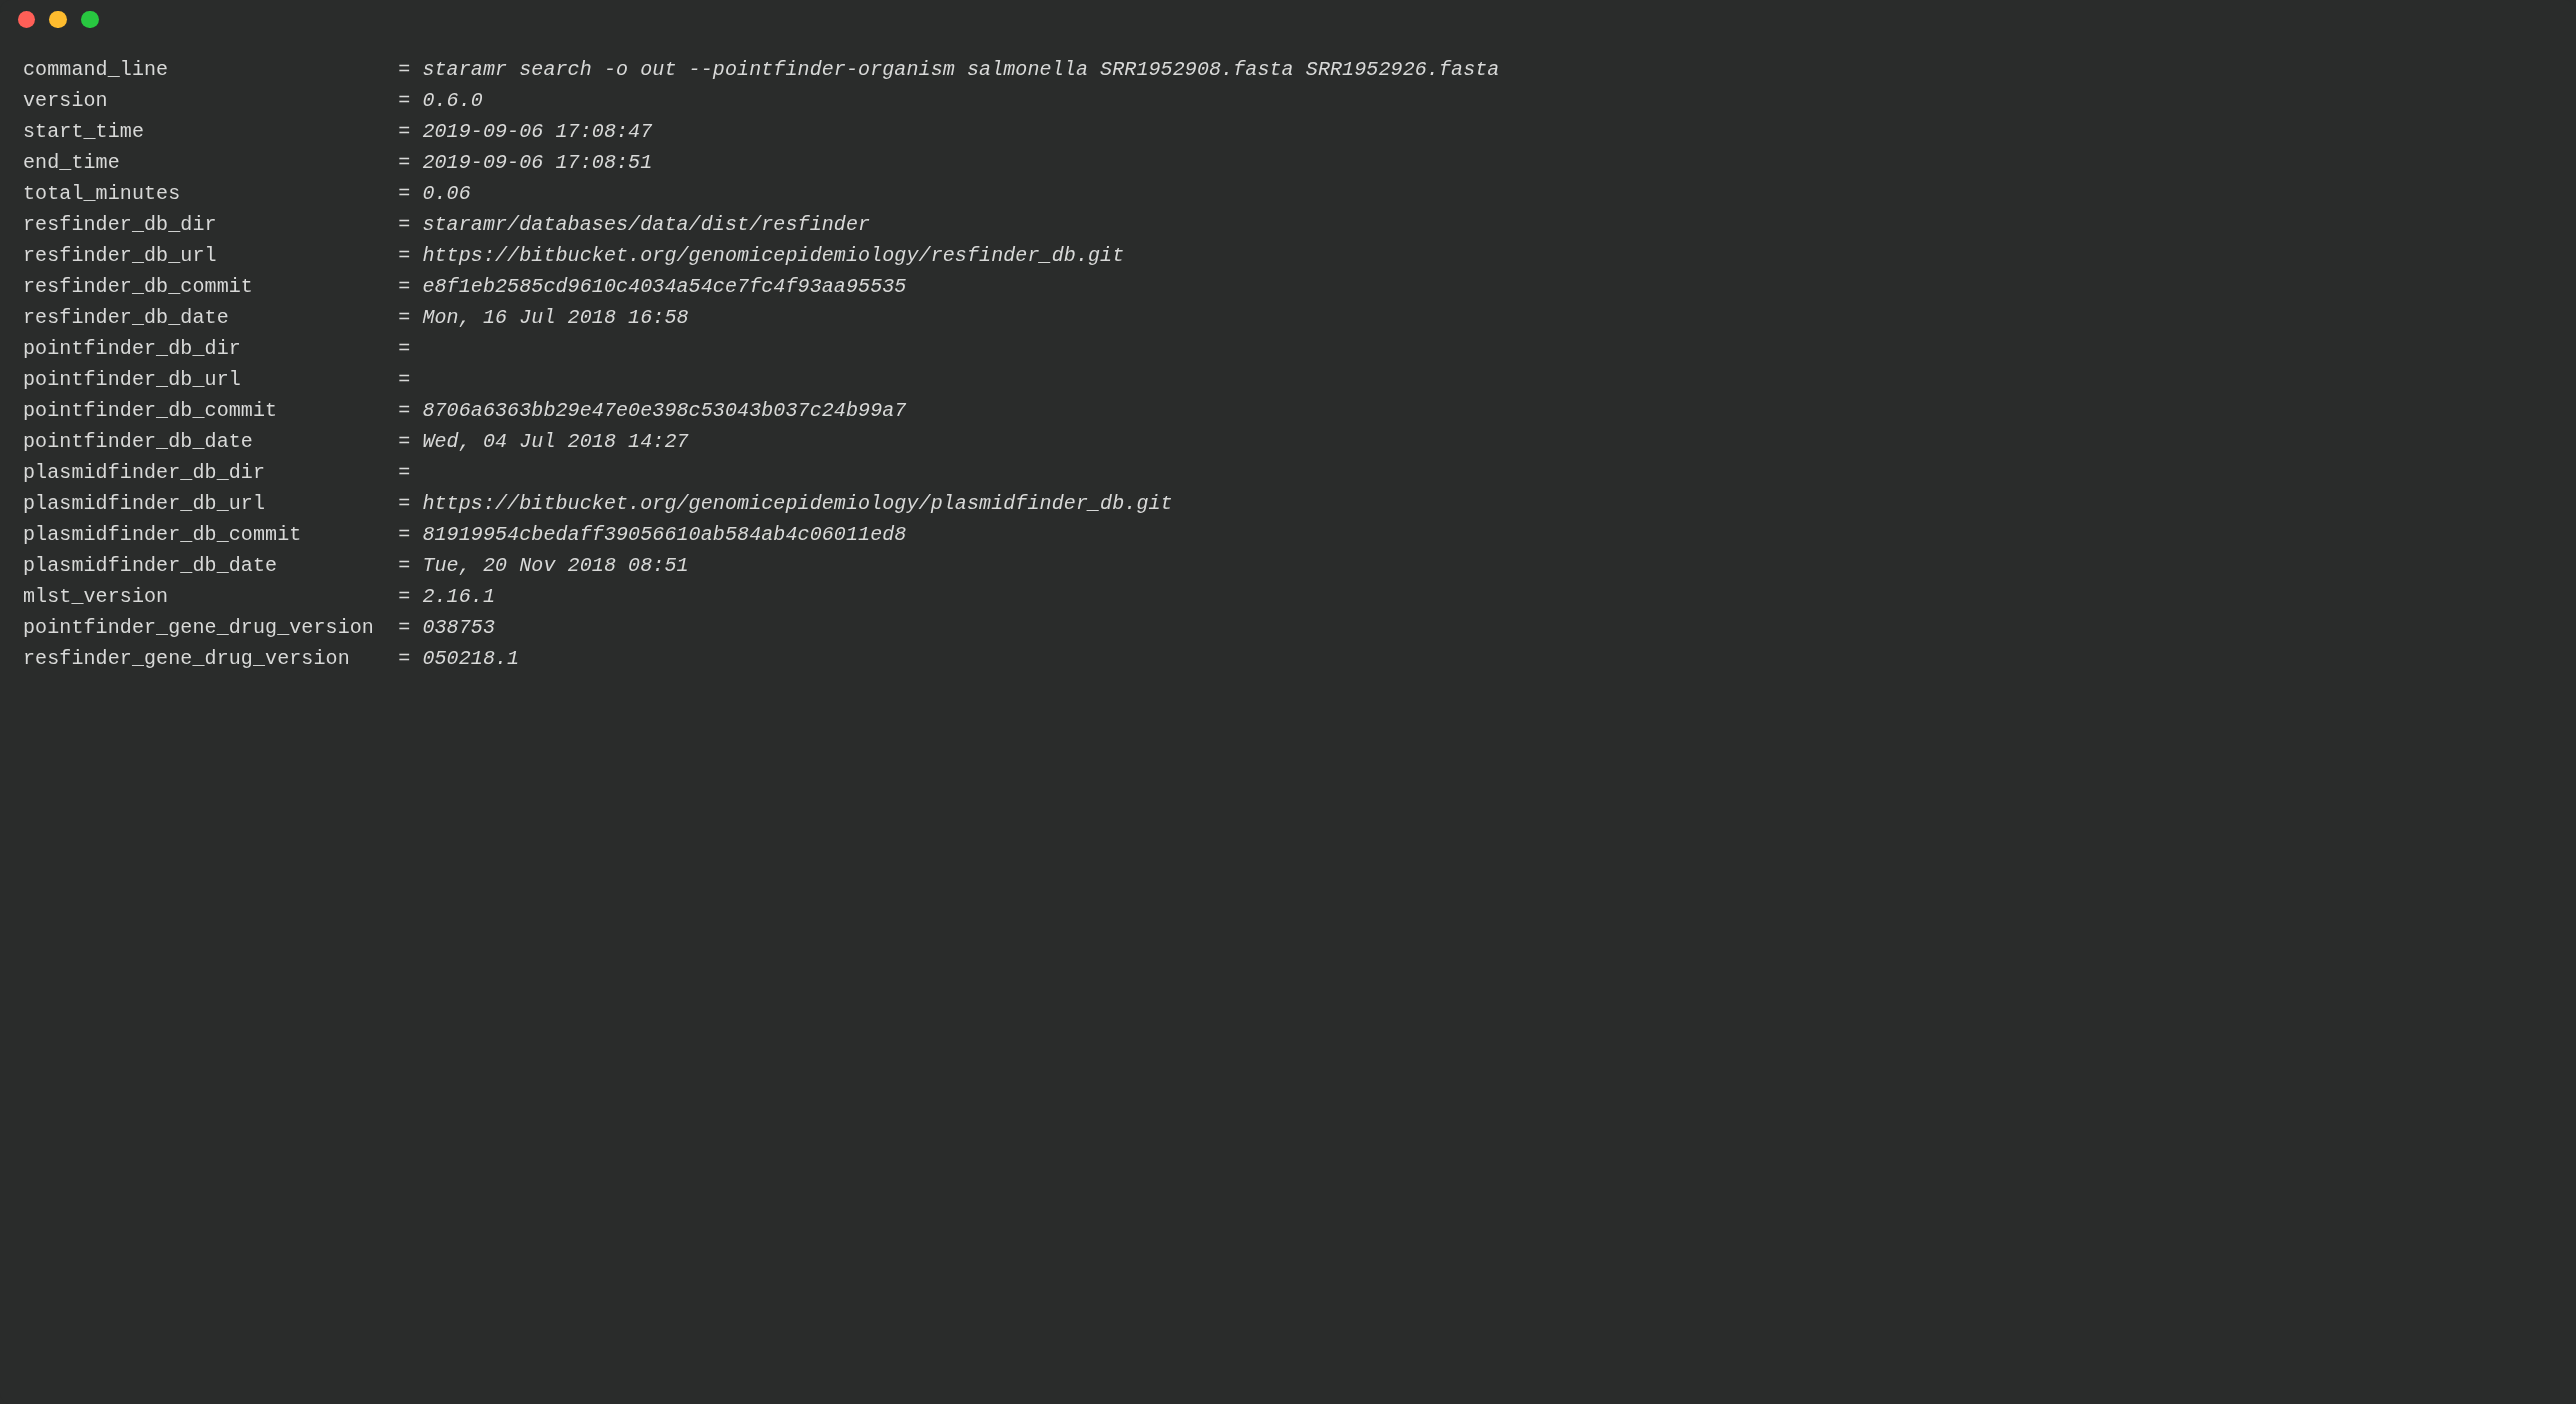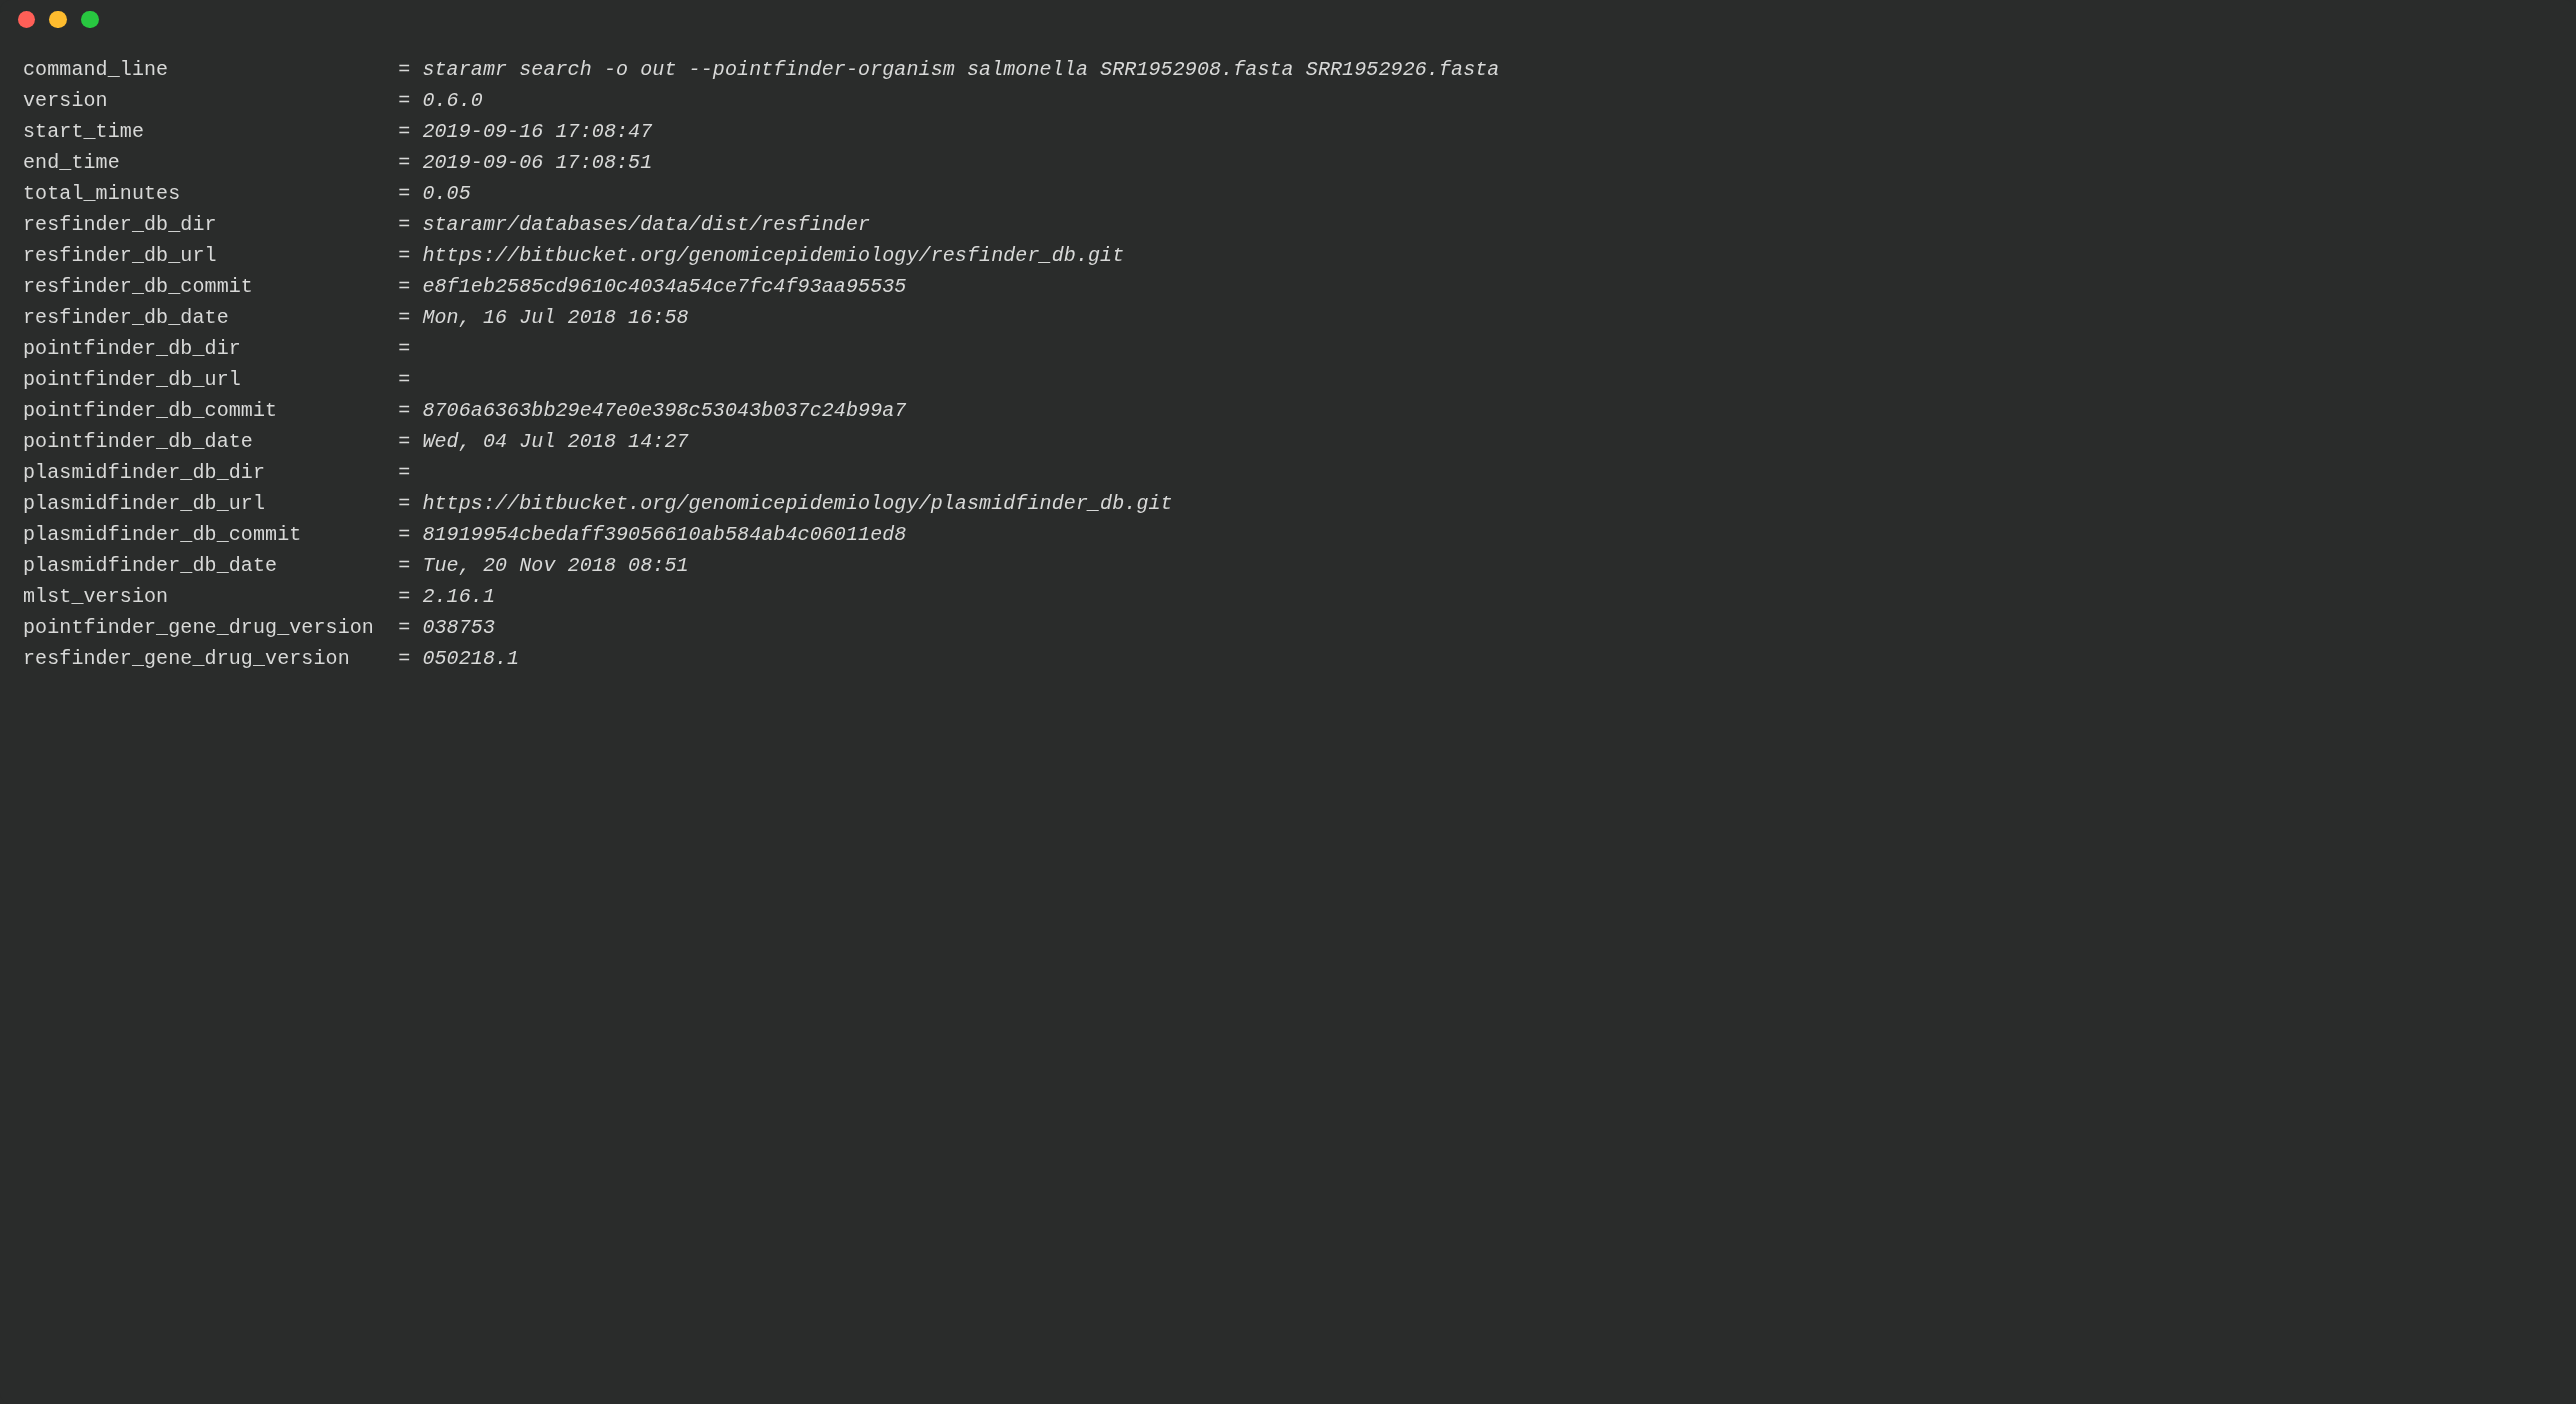--- a/index.html
+++ b/index.html
@@ -57,23 +57,23 @@
 <div class="window">
   <div class="titlebar">
     <span class="traffic-light tl-red"></span>
     <span class="traffic-light tl-yellow"></span>
     <span class="traffic-light tl-green"></span>
   </div>
 
   <div class="content" id="content">
       <div class="row"><span class="key">command_line                  </span><span class="eq"> = </span><span class="val">staramr search -o out --pointfinder-organism salmonella SRR1952908.fasta SRR1952926.fasta</span></div>
       <div class="row"><span class="key">version                       </span><span class="eq"> = </span><span class="val">0.6.0</span></div>
-      <div class="row"><span class="key">start_time                    </span><span class="eq"> = </span><span class="val">2019-09-16 17:08:47</span></div>
+      <div class="row"><span class="key">start_time                    </span><span class="eq"> = </span><span class="val">2019-09-06 17:08:47</span></div>
       <div class="row"><span class="key">end_time                      </span><span class="eq"> = </span><span class="val">2019-09-06 17:08:51</span></div>
-      <div class="row"><span class="key">total_minutes                 </span><span class="eq"> = </span><span class="val">0.05</span></div>
+      <div class="row"><span class="key">total_minutes                 </span><span class="eq"> = </span><span class="val">0.06</span></div>
       <div class="row"><span class="key">resfinder_db_dir              </span><span class="eq"> = </span><span class="val">staramr/databases/data/dist/resfinder</span></div>
       <div class="row"><span class="key">resfinder_db_url              </span><span class="eq"> = </span><span class="val">https://bitbucket.org/genomicepidemiology/resfinder_db.git</span></div>
       <div class="row"><span class="key">resfinder_db_commit           </span><span class="eq"> = </span><span class="val">e8f1eb2585cd9610c4034a54ce7fc4f93aa95535</span></div>
       <div class="row"><span class="key">resfinder_db_date             </span><span class="eq"> = </span><span class="val">Mon, 16 Jul 2018 16:58</span></div>
       <div class="row"><span class="key">pointfinder_db_dir            </span><span class="eq"> = </span></div>
       <div class="row"><span class="key">pointfinder_db_url            </span><span class="eq"> = </span></div>
       <div class="row"><span class="key">pointfinder_db_commit         </span><span class="eq"> = </span><span class="val">8706a6363bb29e47e0e398c53043b037c24b99a7</span></div>
       <div class="row"><span class="key">pointfinder_db_date           </span><span class="eq"> = </span><span class="val">Wed, 04 Jul 2018 14:27</span></div>
       <div class="row"><span class="key">plasmidfinder_db_dir          </span><span class="eq"> = </span></div>
       <div class="row"><span class="key">plasmidfinder_db_url          </span><span class="eq"> = </span><span class="val">https://bitbucket.org/genomicepidemiology/plasmidfinder_db.git</span></div>

